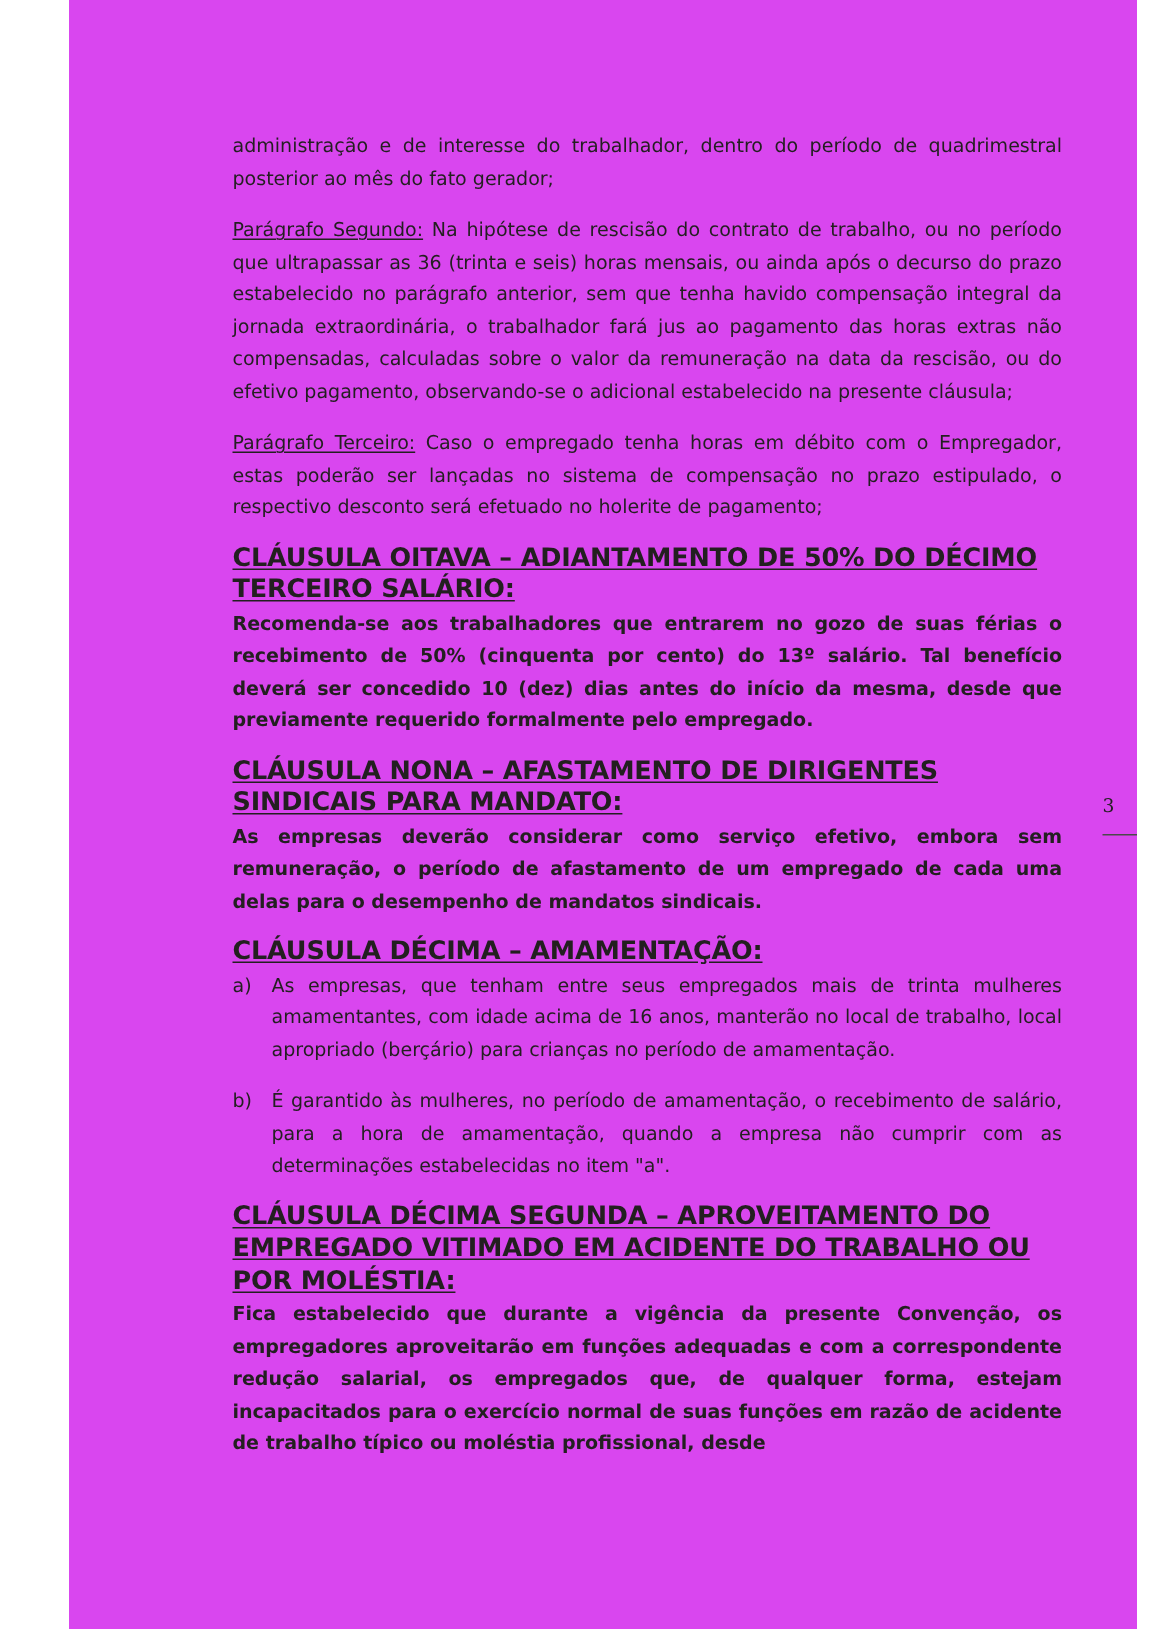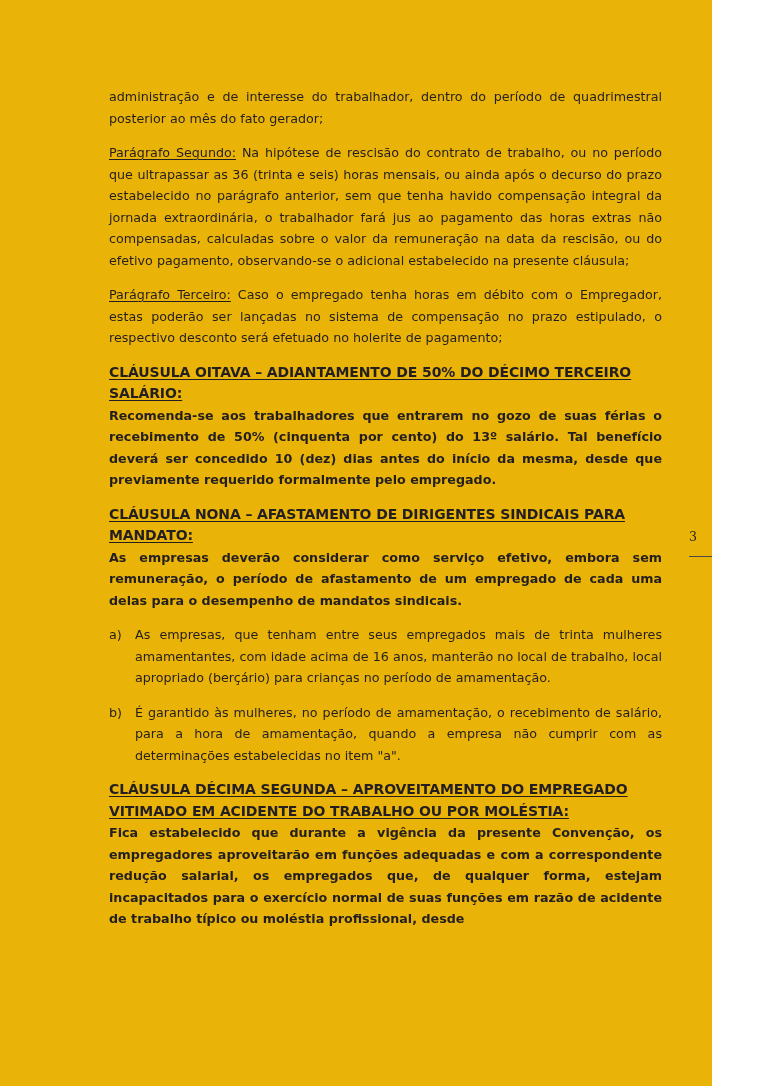--- a/index.html
+++ b/index.html
@@ -4,24 +4,25 @@
 <style>
   html, body {
     margin: 0;
     padding: 0;
     background: #ffffff;
   }
   .page {
     position: relative;
     width: 712px;
     height: 1086px;
-    background: #eab308;
+    background: #d946ef;
     overflow: hidden;
     font-family: "DejaVu Sans", "Liberation Sans", sans-serif;
     color: #231f20;
+    margin-left: 46px;
   }
   .content {
     position: absolute;
     left: 109px;
     top: 86px;
     width: 553px;
   }
   p.para {
     margin: 0 0 13px 0;
     font-size: 12.7px;
@@ -35,21 +36,21 @@
     margin-bottom: 0;
     font-weight: bold;
   }
   .lead {
     font-weight: normal;
     text-decoration: underline;
     text-underline-offset: 2px;
   }
   h2.clause {
     margin: 0 0 0 0;
-    font-size: 14px;
+    font-size: 17px;
     line-height: 21.5px;
     font-weight: bold;
     text-align: left;
     text-decoration: underline;
     text-underline-offset: 2px;
     letter-spacing: -0.12px;
   }
   .clause-block {
     margin: 0 0 13px 0;
   }
@@ -110,20 +111,21 @@
       <h2 class="clause">CLÁUSULA OITAVA – ADIANTAMENTO DE 50% DO DÉCIMO TERCEIRO SALÁRIO:</h2>
       <p class="para tight">Recomenda-se aos trabalhadores que entrarem no gozo de suas férias o recebimento de 50% (cinquenta por cento) do 13º salário. Tal benefício deverá ser concedido 10 (dez) dias antes do início da mesma, desde que previamente requerido formalmente pelo empregado.</p>
     </div>
 
     <div class="clause-block">
       <h2 class="clause">CLÁUSULA NONA – AFASTAMENTO DE DIRIGENTES SINDICAIS PARA MANDATO:</h2>
       <p class="para tight">As empresas deverão considerar como serviço efetivo, embora sem remuneração, o período de afastamento de um empregado de cada uma delas para o desempenho de mandatos sindicais.</p>
     </div>
 
     <div class="clause-block">
+      <h2 class="clause">CLÁUSULA DÉCIMA – AMAMENTAÇÃO:</h2>
       <ol class="lettered">
         <li><span class="marker">a)</span><span>As empresas, que tenham entre seus empregados mais de trinta mulheres amamentantes, com idade acima de 16 anos, manterão no local de trabalho, local apropriado (berçário) para crianças no período de amamentação.</span></li>
         <li><span class="marker">b)</span><span>É garantido às mulheres, no período de amamentação, o recebimento de salário, para a hora de amamentação, quando a empresa não cumprir com as determinações estabelecidas no item "a".</span></li>
       </ol>
     </div>
 
 
     <div class="clause-block">
       <h2 class="clause">CLÁUSULA DÉCIMA SEGUNDA – APROVEITAMENTO DO EMPREGADO VITIMADO EM ACIDENTE DO TRABALHO OU POR MOLÉSTIA:</h2>
       <p class="para tight">Fica estabelecido que durante a vigência da presente Convenção, os empregadores aproveitarão em funções adequadas e com a correspondente redução salarial, os empregados que, de qualquer forma, estejam incapacitados para o exercício normal de suas funções em razão de acidente de trabalho típico ou moléstia profissional, desde</p>

